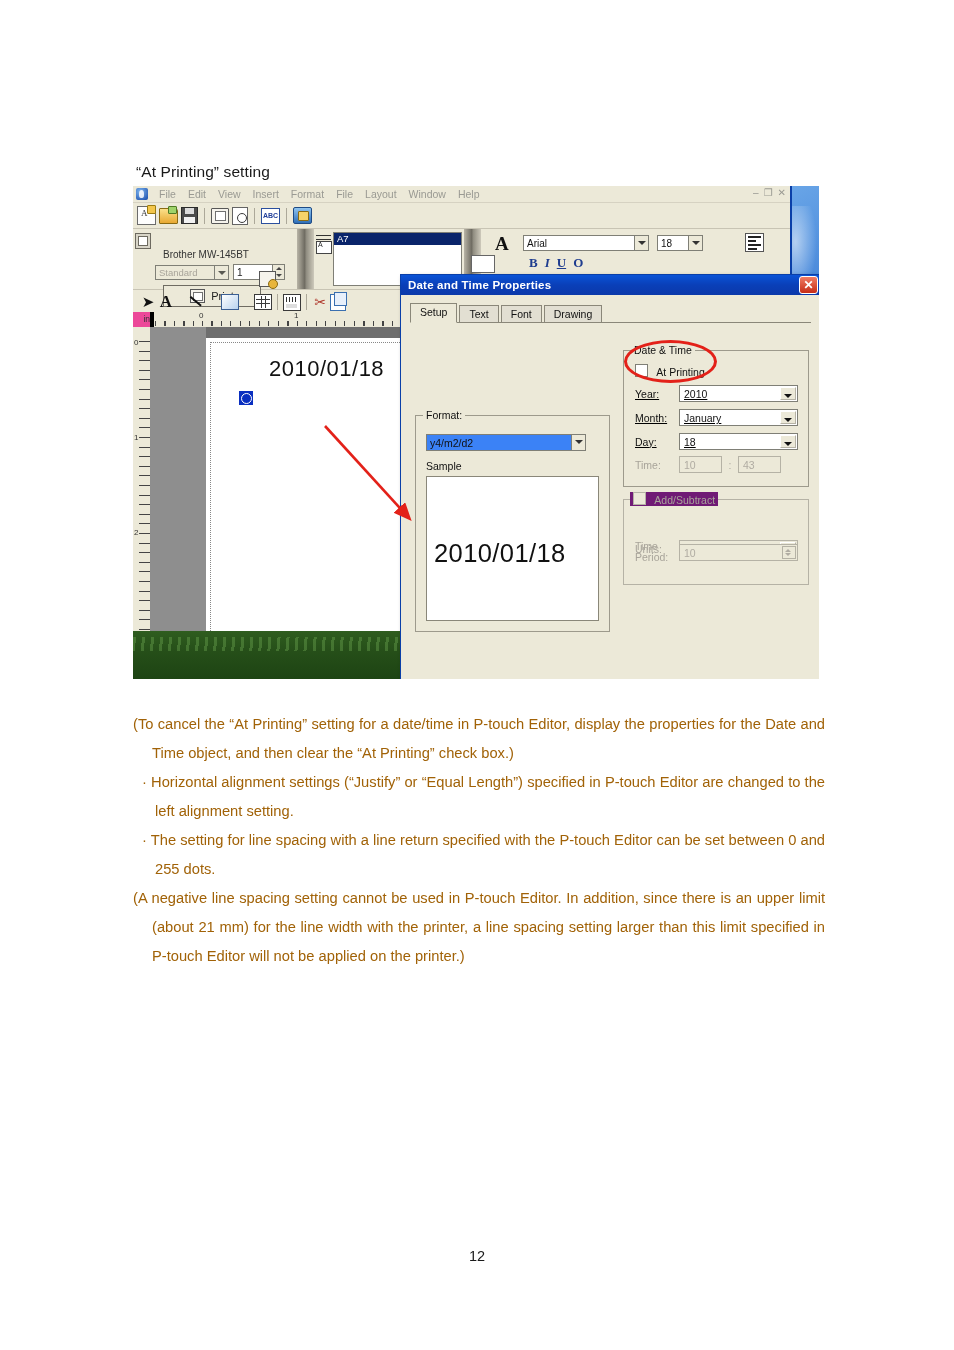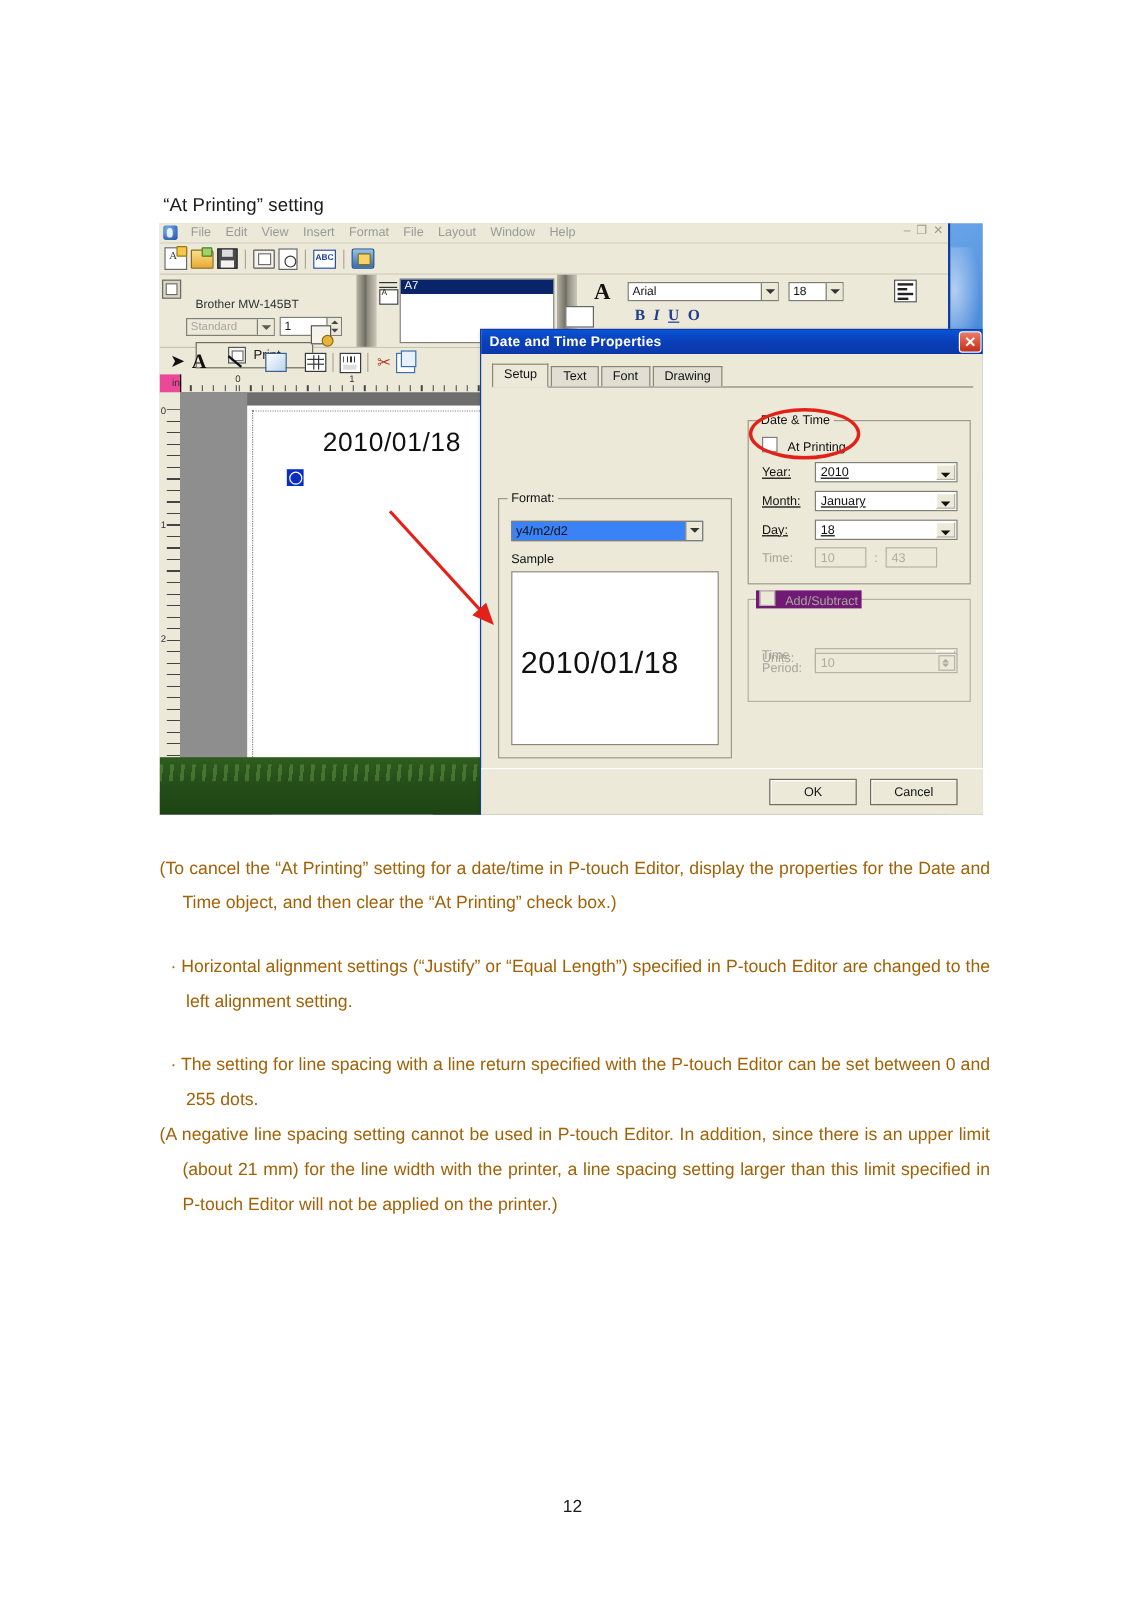--- a/index.html
+++ b/index.html
@@ -12,21 +12,21 @@
   .doc-caption{
     position:absolute;left:136px;top:163px;
     font-size:15.5px;color:#1a1a1a;letter-spacing:0.1px;
   }
   .body-text{
     position:absolute;left:133px;top:710px;width:692px;
     font-size:14.7px;line-height:29px;color:#a16207;
   }
   .para{margin:0 0 0 0;}
   .para.hang{padding-left:19px;text-indent:-19px;text-align:justify;}
-  .para.bullet{padding-left:22px;text-indent:-13px;text-align:justify;margin-top:24px;}
+  .para.bullet{padding-left:22px;text-indent:-13px;text-align:justify;}
   .page-num{
     position:absolute;left:0;top:1248px;width:954px;text-align:center;
     font-size:14.5px;color:#1a1a1a;
   }
 
   
   #shot{
     position:absolute;left:133px;top:186px;width:686px;height:493px;
     overflow:hidden;background:#d4d0c8;
   }
@@ -234,21 +234,21 @@
   .copy-tool{width:14px;height:15px;background:#fff;border:1px solid #3a6fb0;position:relative;}
   .copy-tool::after{content:"";position:absolute;left:3px;top:-3px;width:11px;height:12px;background:#e8f0fb;border:1px solid #3a6fb0;}
 
   
   .rulers{position:absolute;left:0;top:126px;right:0;bottom:0;}
   .hruler{
     position:absolute;left:0;top:0;right:0;height:15px;background:#ece9d8;
     border-bottom:1px solid #9a968a;display:flex;align-items:center;
   }
   .unitbox{
-    width:17px;height:100%;border-right:1px solid #000000;font-size:8.5px;
+    width:17px;height:100%;border-right:4px solid #000000;font-size:8.5px;
     color:#333;text-align:right;line-height:15px;background:#ec4899;
   }
   .hticks{
     position:relative;flex:1;height:100%;
     background:
       repeating-linear-gradient(90deg, #444 0 1px, transparent 1px 9.5px);
     background-position:48px 0;background-size:auto 5px;background-repeat:repeat-x;
   }
   .hticks{background-position:48px 9px;}
   .hlab{position:absolute;font-size:8px;color:#333;top:-1px;}
@@ -686,24 +686,20 @@
           <span class="period-lab">Time Period:</span>
           <span class="spin2">
             <span>10</span>
             <span class="sb2"></span>
           </span>
         </div>
       </div>
 
     </div>
 
-    <div class="dlg-footer">
-      <div class="dbtn ok">OK</div>
-      <div class="dbtn cancel">Cancel</div>
-    </div>
   </div>
 
   <div class="red-ellipse"></div>
   <svg class="annot" viewBox="0 0 686 493">
     <defs>
       <marker id="ah" markerWidth="7" markerHeight="7" refX="5.5" refY="3" orient="auto">
         <path d="M0,0 L7,3 L0,6 z" fill="#e32119"></path>
       </marker>
     </defs>
     <line x1="192" y1="240" x2="276" y2="332" stroke="#e32119" stroke-width="2.6" marker-end="url(#ah)"></line>

